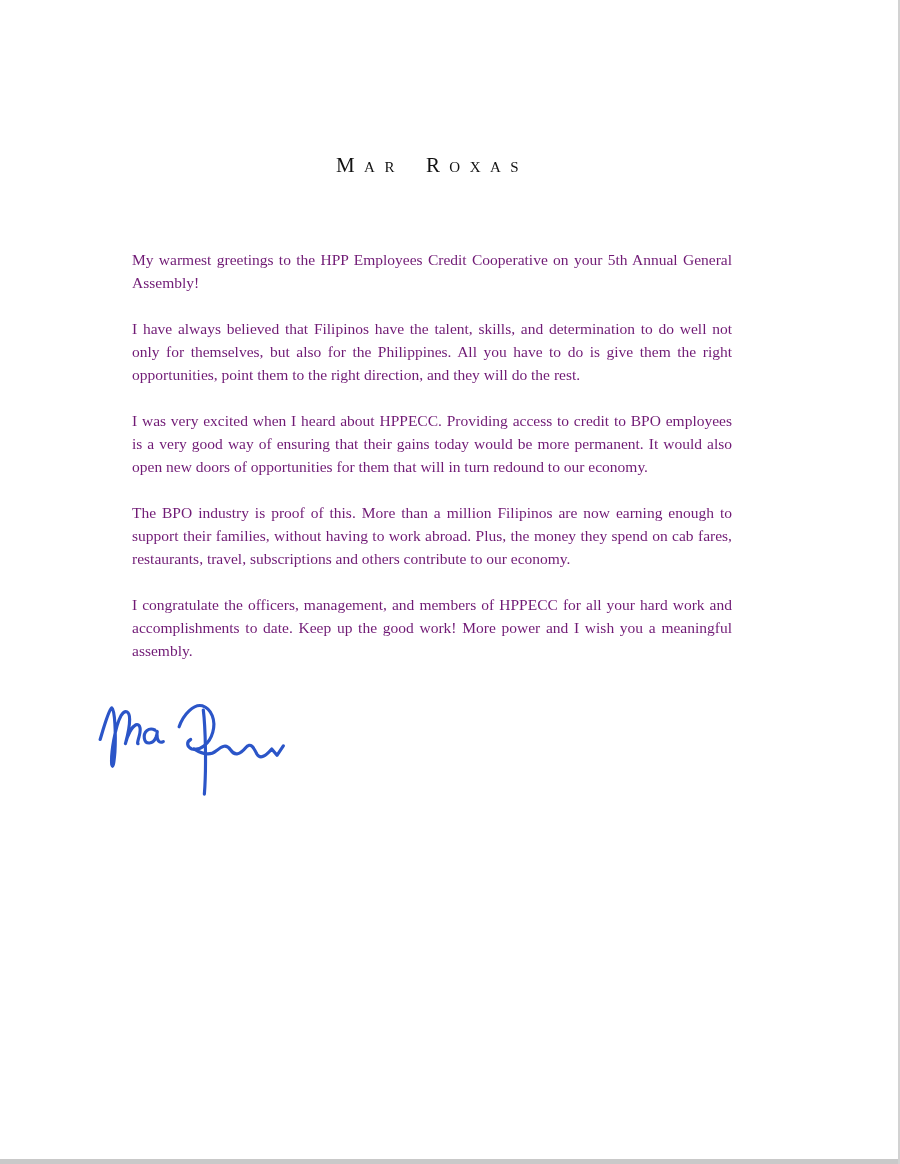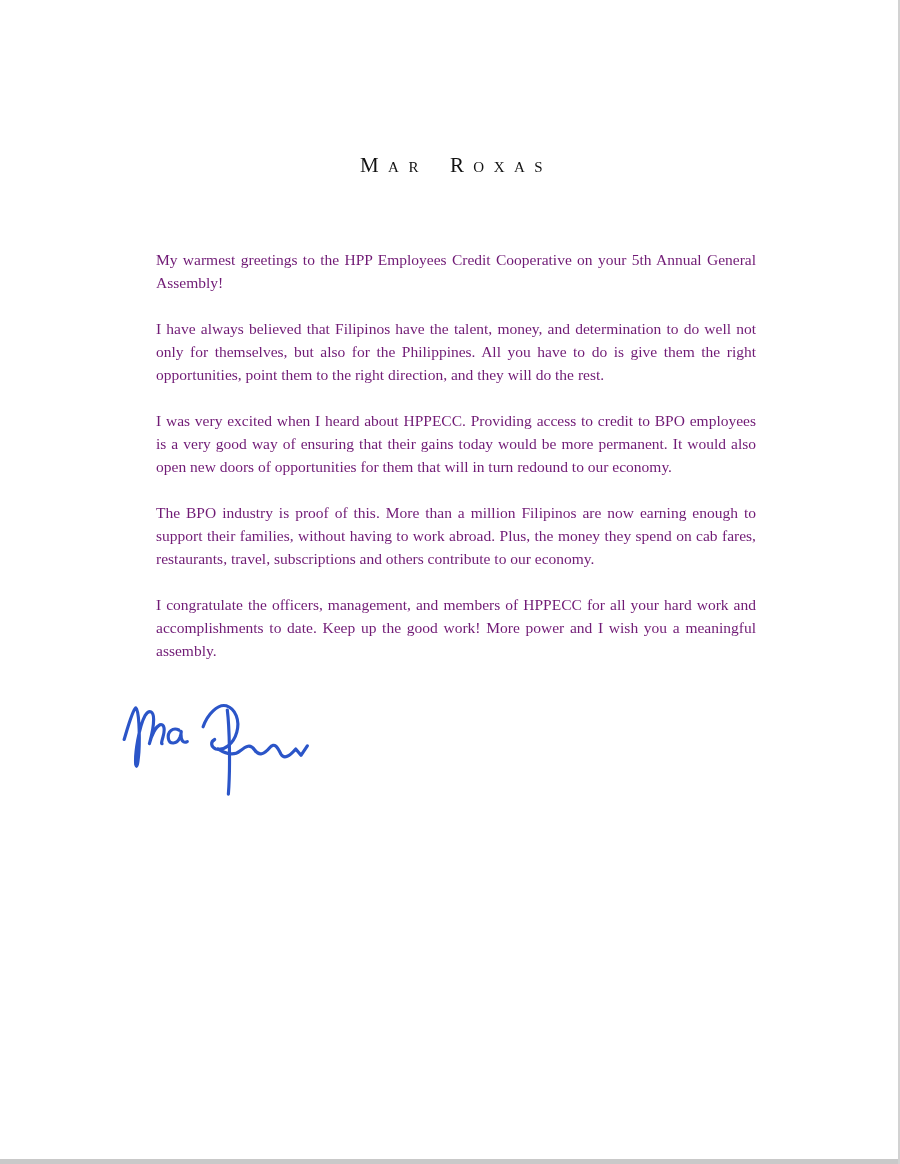--- a/index.html
+++ b/index.html
@@ -22,21 +22,21 @@
     position: absolute;
     left: 0;
     bottom: 0;
     width: 100%;
     height: 5px;
     background: #c9c9c9;
   }
   .content {
     position: absolute;
     top: 152px;
-    left: 156px;
+    left: 132px;
     width: 600px;
   }
   .letterhead {
     text-align: center;
     font-family: "Liberation Serif", "DejaVu Serif", serif;
     font-variant: small-caps;
     font-size: 21px;
     line-height: 26px;
     letter-spacing: 0.45em;
     word-spacing: 0.35em;
@@ -64,21 +64,21 @@
 <body>
 
 <div class="page">
 
   <div class="content">
 
     <div class="letterhead">Mar Roxas</div>
 
     <div class="body-copy">
       <p>My warmest greetings to the HPP Employees Credit Cooperative on your 5th Annual General Assembly!</p>
-      <p>I have always believed that Filipinos have the talent, money, and determination to do well not only for themselves, but also for the Philippines. All you have to do is give them the right opportunities, point them to the right direction, and they will do the rest.</p>
+      <p>I have always believed that Filipinos have the talent, skills, and determination to do well not only for themselves, but also for the Philippines. All you have to do is give them the right opportunities, point them to the right direction, and they will do the rest.</p>
       <p>I was very excited when I heard about HPPECC. Providing access to credit to BPO employees is a very good way of ensuring that their gains today would be more permanent. It would also open new doors of opportunities for them that will in turn redound to our economy.</p>
       <p>The BPO industry is proof of this. More than a million Filipinos are now earning enough to support their families, without having to work abroad. Plus, the money they spend on cab fares, restaurants, travel, subscriptions and others contribute to our economy.</p>
       <p>I congratulate the officers, management, and members of HPPECC for all your hard work and accomplishments to date. Keep up the good work! More power and I wish you a meaningful assembly.</p>
     </div>
 
     <div class="signature-wrap">
       <svg width="200" height="100" viewBox="0 0 190 92" xmlns="http://www.w3.org/2000/svg">
         <g fill="none" stroke="#2b55c8" stroke-width="3" stroke-linecap="round" stroke-linejoin="round">
 
           <path d="M 3,36

